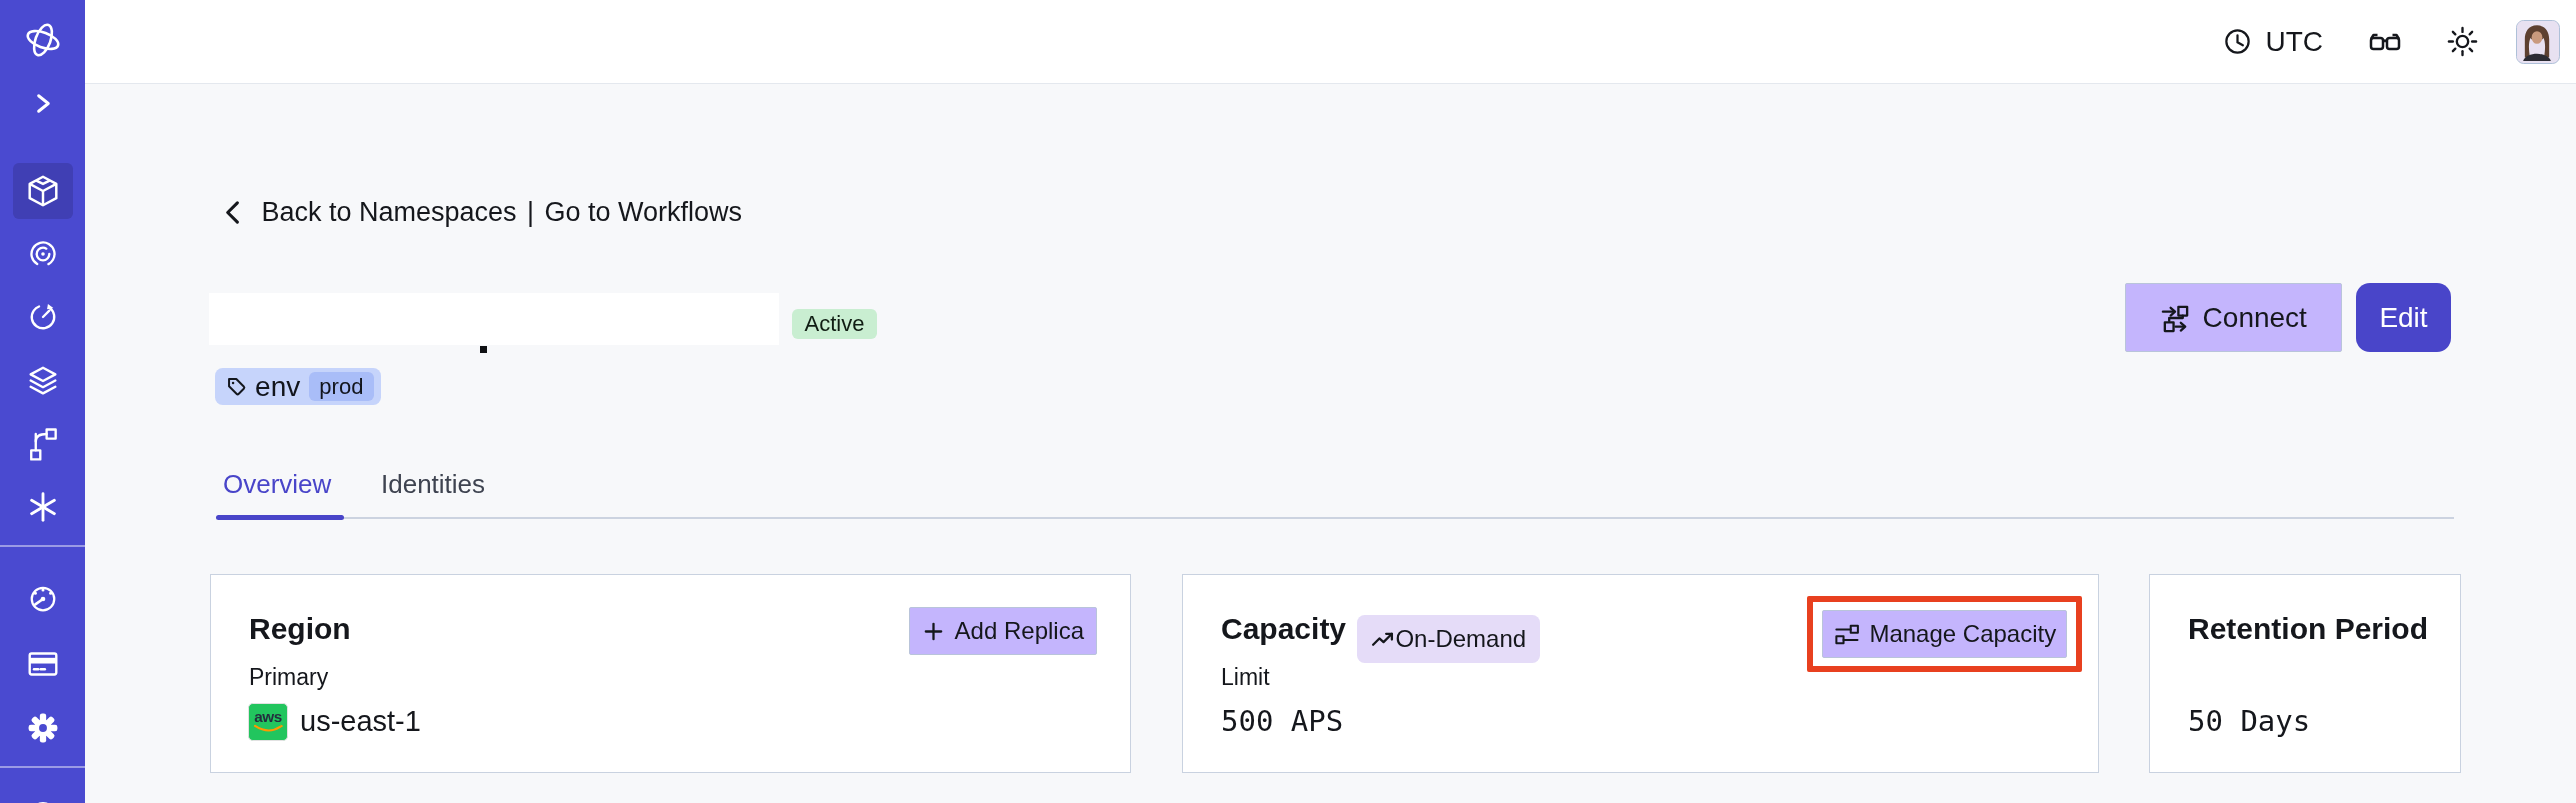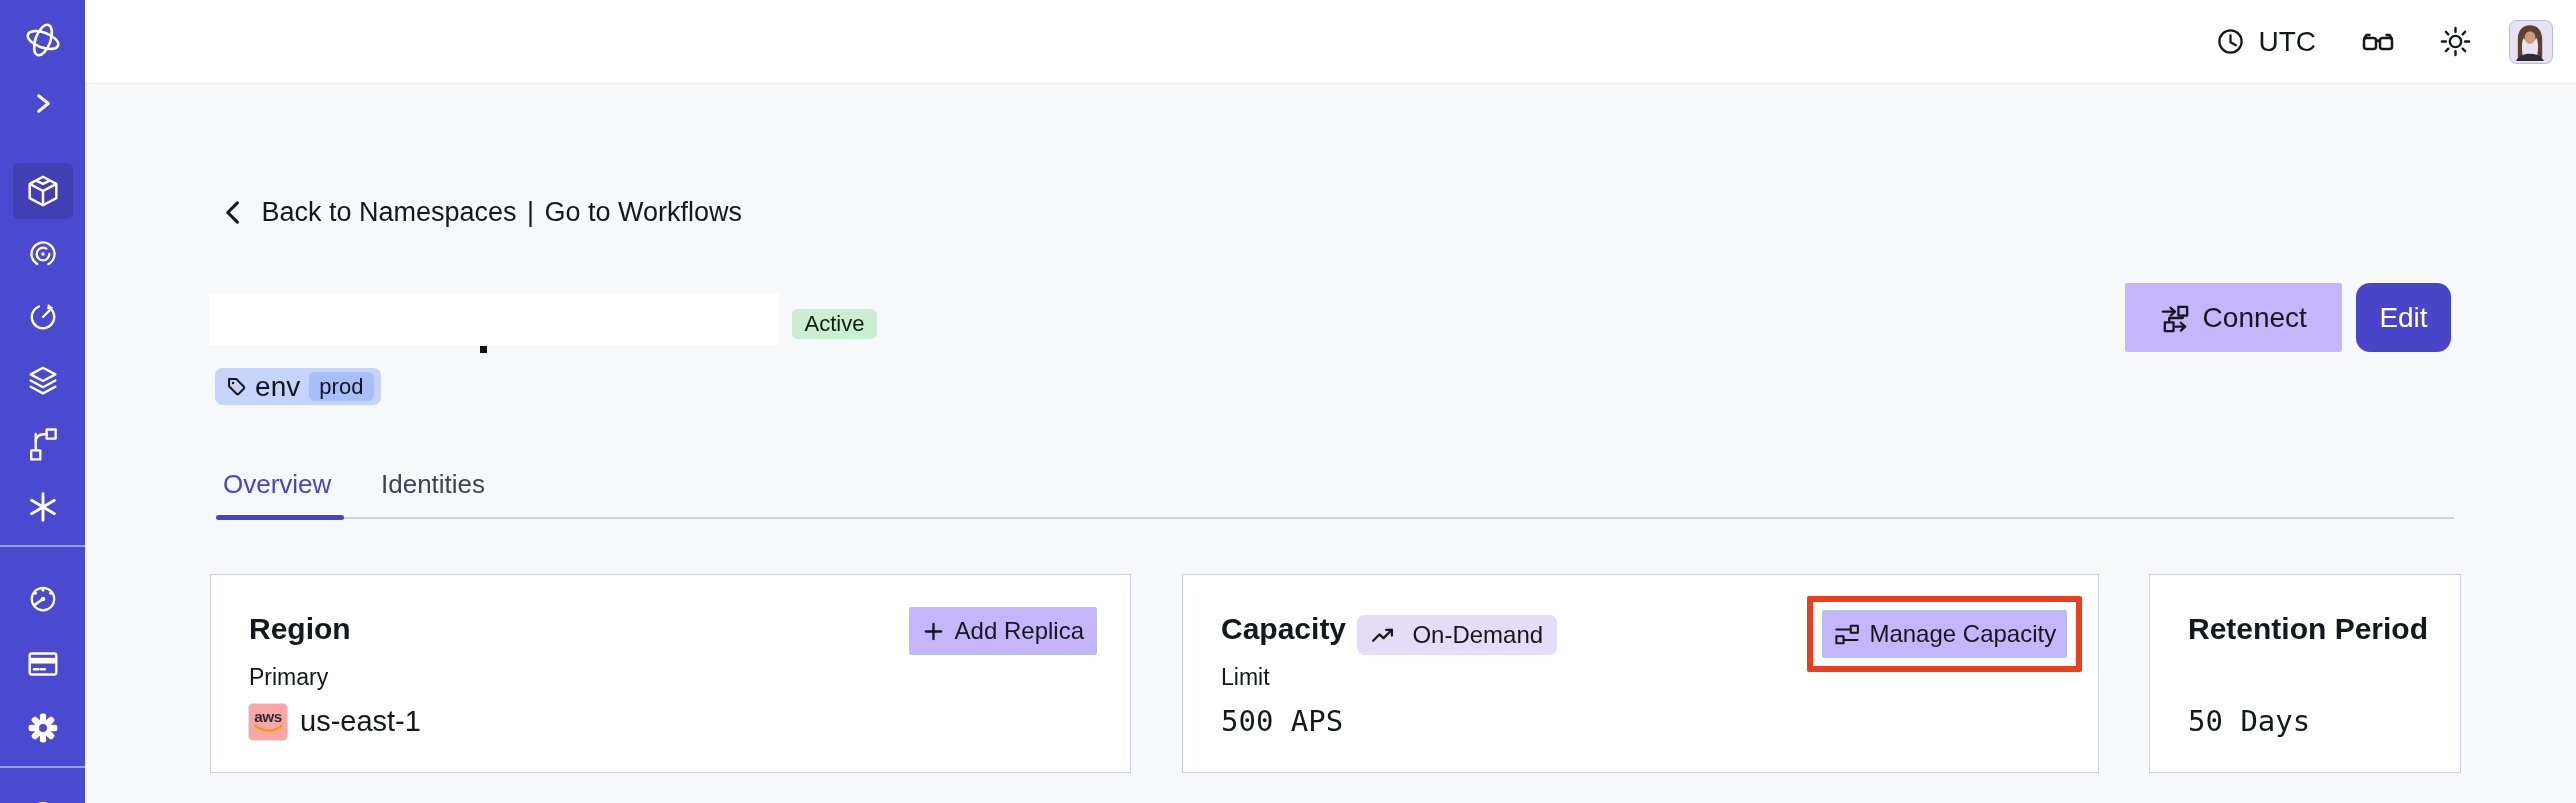--- a/index.html
+++ b/index.html
@@ -8,21 +8,21 @@
     --card-border:#c9d2e0; --btn-border:#b9c4da; --line:#ccd3e0; --topbar-border:#e4e8ee;
     --bg:#f7f8fa; --ink:#15171c; --ink-soft:#3e4350;
   }
   *{box-sizing:border-box;margin:0;padding:0}
   html,body{width:2576px;height:804px;overflow:hidden}
   body{position:relative;background:var(--bg);font-family:"Liberation Sans","DejaVu Sans",sans-serif;color:var(--ink)}
   .mono{font-family:"DejaVu Sans Mono","Liberation Mono",monospace}
 
   
   .topbar{position:absolute;left:85px;top:0;width:2491px;height:84px;background:#fff;
-    border-bottom:1.9px solid var(--topbar-border);display:flex;align-items:center;justify-content:flex-end;padding-right:23px}
+    border-bottom:1.9px solid var(--topbar-border);display:flex;align-items:center;justify-content:flex-end;padding-right:16px}
   .tzbtn{display:flex;align-items:center;gap:11.5px;margin-right:44px;font-size:28px;color:var(--ink)}
   .iconbtn{display:flex;align-items:center;justify-content:center;background:none;border:none;cursor:pointer}
   .avatar{width:44px;height:44px;border-radius:7.7px;border:1.9px solid #aec0d8;overflow:hidden;background:#e8e1f1}
 
   
   .sidebar{position:absolute;left:0;top:0;width:85px;height:804px;background:var(--sidebar);overflow:hidden;z-index:5}
   .sitem{position:absolute;left:50%;transform:translateX(-50%);width:42px;height:42px;display:flex;align-items:center;justify-content:center}
   .sactive{position:absolute;left:12.5px;top:163px;width:60px;height:56px;border-radius:5.8px;background:var(--sidebar-active)}
   .sdiv{position:absolute;left:0;width:85px;height:1.9px;background:rgba(255,255,255,.45)}
 
@@ -59,24 +59,24 @@
   .card{position:absolute;top:574px;height:199px;background:#fff;border:1.9px solid var(--card-border)}
   .card-region{left:210px;width:921px}
   .card-capacity{left:1182px;width:917px}
   .card-retention{left:2149px;width:312px}
   .card-title{position:absolute;left:38px;top:35px;line-height:38px;font-size:30px;font-weight:600;color:var(--ink)}
   .field-label{position:absolute;left:38px;top:89px;font-size:23px;color:var(--ink)}
   .field-value{position:absolute;left:38px;top:127px;line-height:38px;font-size:29px;color:var(--ink)}
   .btn-small{position:absolute;height:48px;font-size:24px;font-weight:500;gap:9.6px}
   .btn-addreplica{left:698px;top:32px;width:188px}
   .btn-manage{left:639px;top:35px;width:245px}
-  .badge-ondemand{position:absolute;left:174px;top:40px;height:40px;display:inline-flex;align-items:center;gap:17px;
+  .badge-ondemand{position:absolute;left:174px;top:40px;height:48px;display:inline-flex;align-items:center;gap:0;
     padding:0 13.4px;background:var(--lavender);border-radius:7.7px;font-size:24px;font-weight:500;color:var(--ink)}
   .annotation-box{position:absolute;left:624px;top:21px;width:275px;height:76px;border:6.7px solid var(--annotation);border-radius:1.9px;z-index:3;pointer-events:none}
-  .aws-badge{position:absolute;left:37px;top:128px;width:40px;height:38px;background:#fca5a5;border:1.9px solid #e2e2e2;border-radius:4.8px;
+  .aws-badge{position:absolute;left:37px;top:128px;width:40px;height:38px;background:#22c55e;border:1.9px solid #e2e2e2;border-radius:4.8px;
     display:flex;flex-direction:column;align-items:center;justify-content:center}
   .aws-badge .aws-text{font-size:15.3px;font-weight:700;color:#232f3e;line-height:14.4px;letter-spacing:-0.5px}
   .region-value{left:89px}
   svg{display:block}
 </style>
 </head>
 <body>
 
 <header class="topbar">
   <div class="tzbtn">

